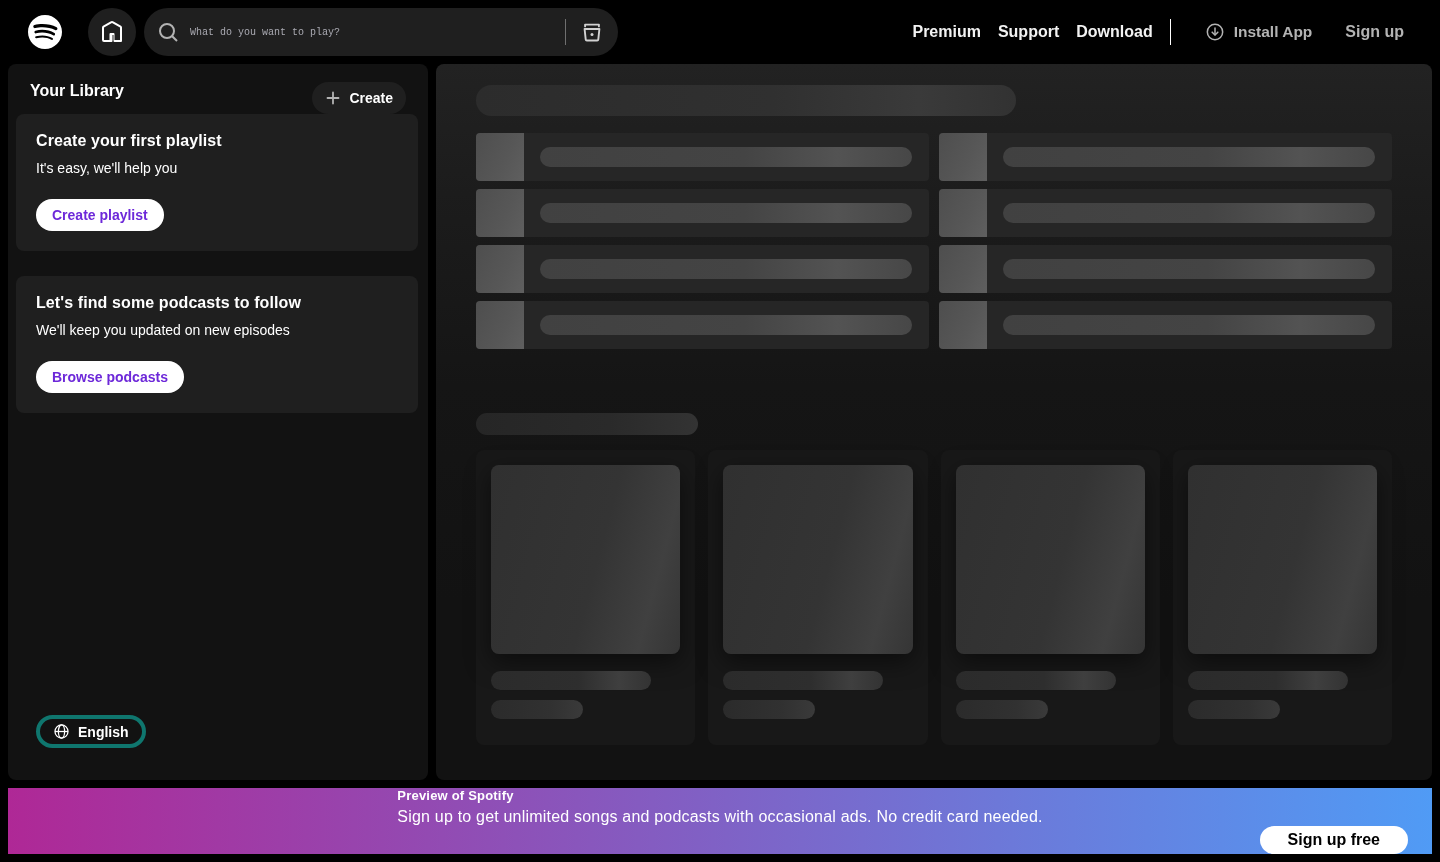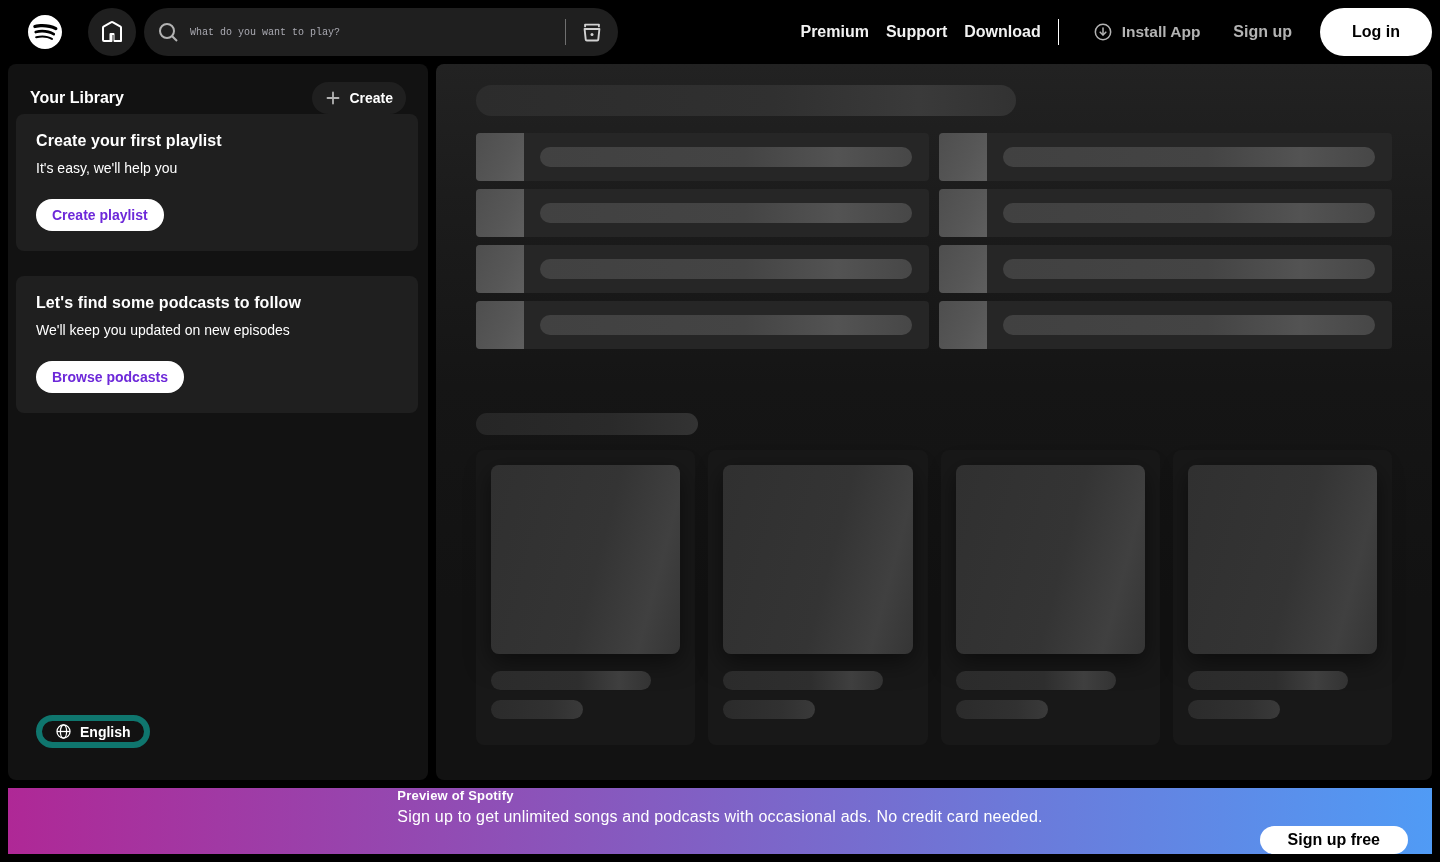--- a/index.html
+++ b/index.html
@@ -91,21 +91,21 @@
   .content { display: flex; gap: 8px; margin: 0 8px; height: 716px; }
 
   
   .sidebar {
     width: 420px; flex: 0 0 auto;
     background: #121212;
     border-radius: 8px;
     display: flex; flex-direction: column;
   }
   .lib-header {
-    display: flex; align-items: center; justify-content: space-between;
+    display: flex; align-items: flex-start; justify-content: space-between;
     padding: 18px 22px 0 22px;
     height: 50px;
   }
   .lib-title { font-size: 16px; font-weight: bold; color: #fff; }
   .create-btn {
     height: 32px;
     padding: 0 13px;
     border-radius: 16px;
     background: #1f1f1f;
     border: none; cursor: pointer;
@@ -132,21 +132,21 @@
     border: none; cursor: pointer;
     font-family: "Liberation Sans", sans-serif;
   }
   .lang-btn {
     margin: auto 0 32px 28px;
     align-self: flex-start;
     height: 33px;
     padding: 0 13px;
     border-radius: 17px;
     background: transparent;
-    border: 6px solid #0f766e;
+    border: 4px solid #0f766e;
     display: flex; align-items: center; gap: 8px;
     color: #fff; font-size: 14px; font-weight: bold;
     cursor: pointer;
     font-family: "Liberation Sans", sans-serif;
   }
 
   
   .main {
     flex: 1;
     border-radius: 8px;
@@ -286,21 +286,20 @@
     <span class="top-divider"></span>
     <button class="install-app">
       <svg width="20" height="20" viewBox="0 0 24 24" fill="none" stroke="#b3b3b3" stroke-width="1.8" stroke-linecap="round" stroke-linejoin="round">
         <circle cx="12" cy="12" r="9.2"></circle>
         <path d="M12 7.2 v8"></path>
         <path d="M8.6 12.2 12 15.6 15.4 12.2"></path>
       </svg>
       <span>Install App</span>
     </button>
     <a class="signup-link">Sign up</a>
-    <button class="login-btn">Log in</button>
   </div>
 </header>
 
 <div class="content">
 
   <aside class="sidebar">
     <div class="lib-header">
       <span class="lib-title">Your Library</span>
       <button class="create-btn">
         <svg width="16" height="16" viewBox="0 0 16 16" fill="none" stroke="#b3b3b3" stroke-width="1.8" stroke-linecap="round">

